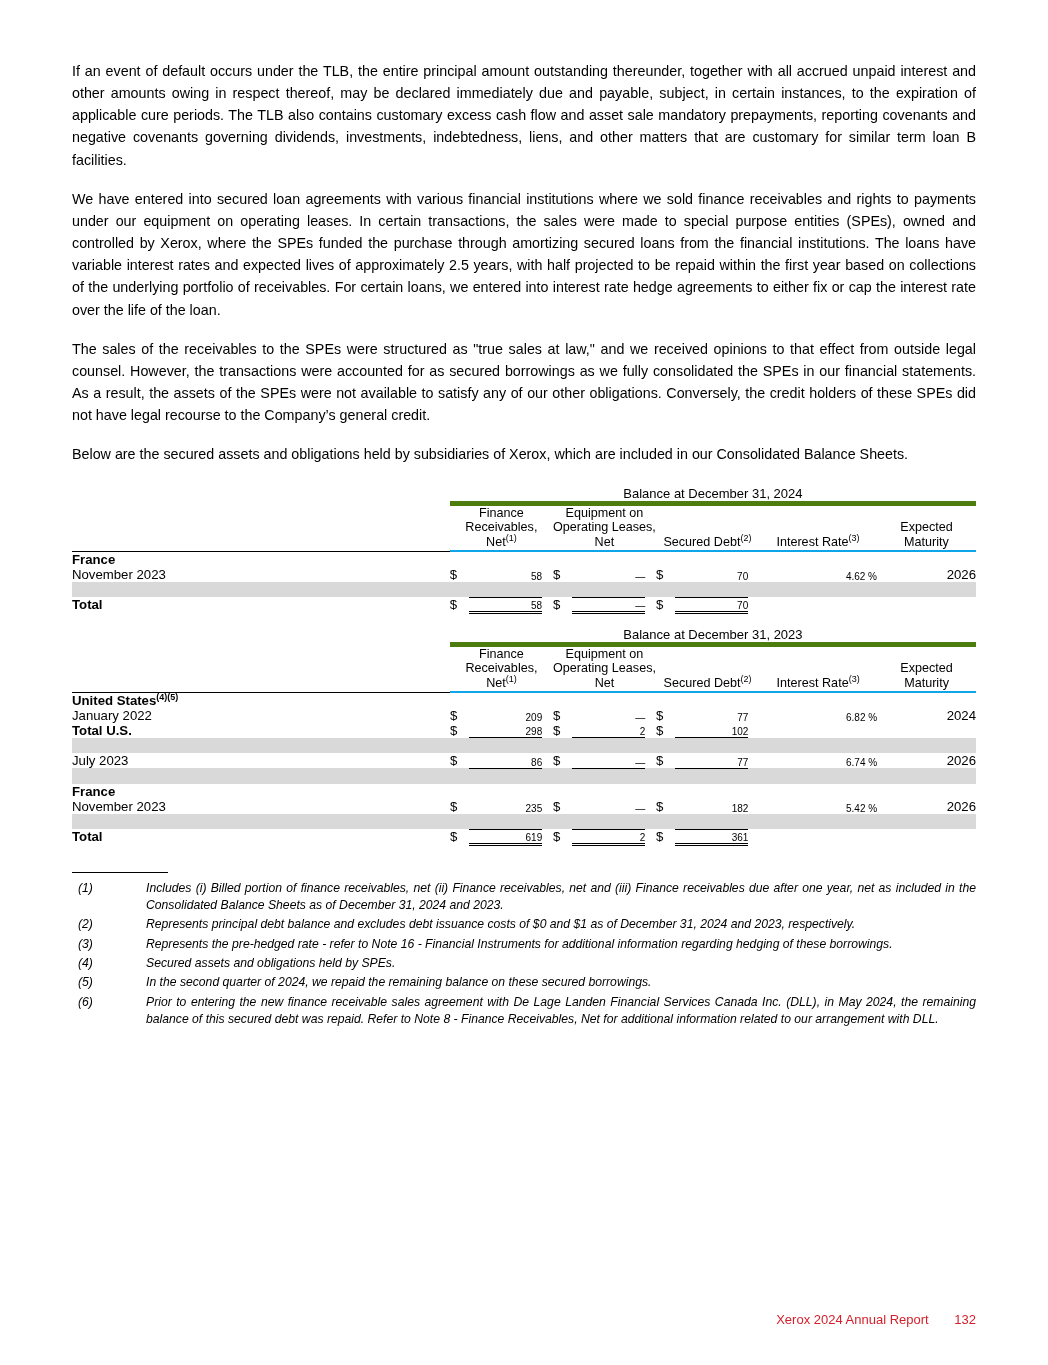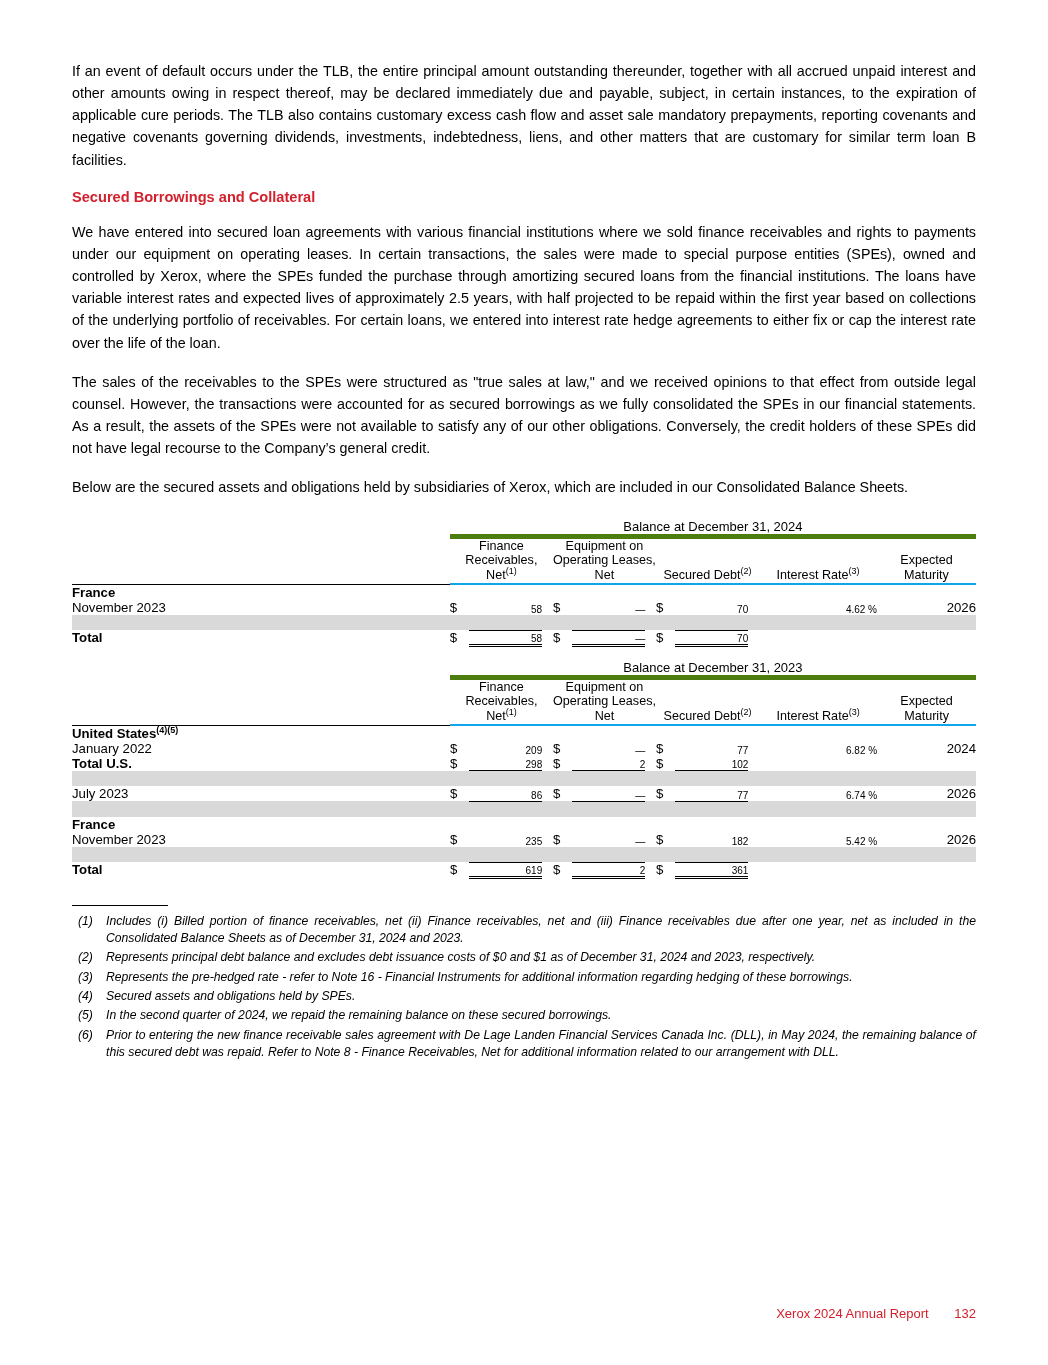--- a/index.html
+++ b/index.html
@@ -111,44 +111,43 @@
   .fn {
     display: flex;
     margin-bottom: 2px;
   }
   .fn-mark {
     width: 34px;
     flex: 0 0 34px;
     padding-left: 6px;
     box-sizing: border-box;
   }
-  .fn-text { flex: 1; text-align: justify; }
+  .fn-text { flex: 1; text-align: justify; margin-left: 40px; }
 
   .footer {
     position: absolute;
     right: 72px;
-    bottom: 44px;
+    bottom: 38px;
     color: #d4202c;
     font-size: 13px;
   }
   .footer .pagenum {
     margin-left: 22px;
     font-weight: normal;
   }
   .tbl-wrap { margin-top: 20px; }
   .tbl-wrap-2 { margin-top: 2px; }
 </style>
 </head>
 <body>
 
 <div class="page">
 
   <p class="body-text">If an event of default occurs under the TLB, the entire principal amount outstanding thereunder, together with all accrued unpaid interest and other amounts owing in respect thereof, may be declared immediately due and payable, subject, in certain instances, to the expiration of applicable cure periods. The TLB also contains customary excess cash flow and asset sale mandatory prepayments, reporting covenants and negative covenants governing dividends, investments, indebtedness, liens, and other matters that are customary for similar term loan B facilities.</p>
 
-  <h2 class="section-head">Secured Borrowings and Collateral</h2>
 
   <p class="body-text">We have entered into secured loan agreements with various financial institutions where we sold finance receivables and rights to payments under our equipment on operating leases. In certain transactions, the sales were made to special purpose entities (SPEs), owned and controlled by Xerox, where the SPEs funded the purchase through amortizing secured loans from the financial institutions. The loans have variable interest rates and expected lives of approximately 2.5 years, with half projected to be repaid within the first year based on collections of the underlying portfolio of receivables. For certain loans, we entered into interest rate hedge agreements to either fix or cap the interest rate over the life of the loan.</p>
   <p class="body-text">The sales of the receivables to the SPEs were structured as "true sales at law," and we received opinions to that effect from outside legal counsel. However, the transactions were accounted for as secured borrowings as we fully consolidated the SPEs in our financial statements. As a result, the assets of the SPEs were not available to satisfy any of our other obligations. Conversely, the credit holders of these SPEs did not have legal recourse to the Company’s general credit.</p>
   <p class="body-text">Below are the secured assets and obligations held by subsidiaries of Xerox, which are included in our Consolidated Balance Sheets.</p>
 
   <div class="tbl-wrap">
     <table class="fin">
       <colgroup>
         <col class="col-label">
           <col class="col-cur">

